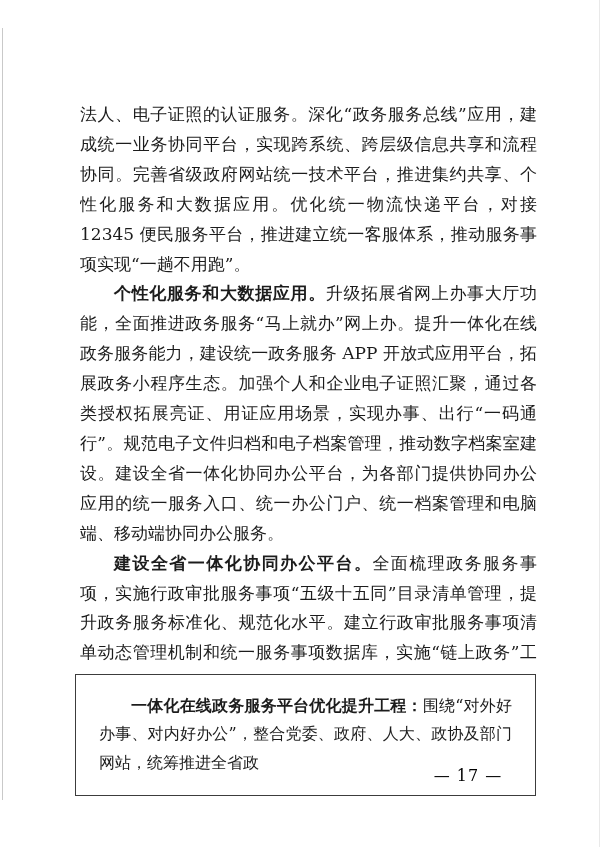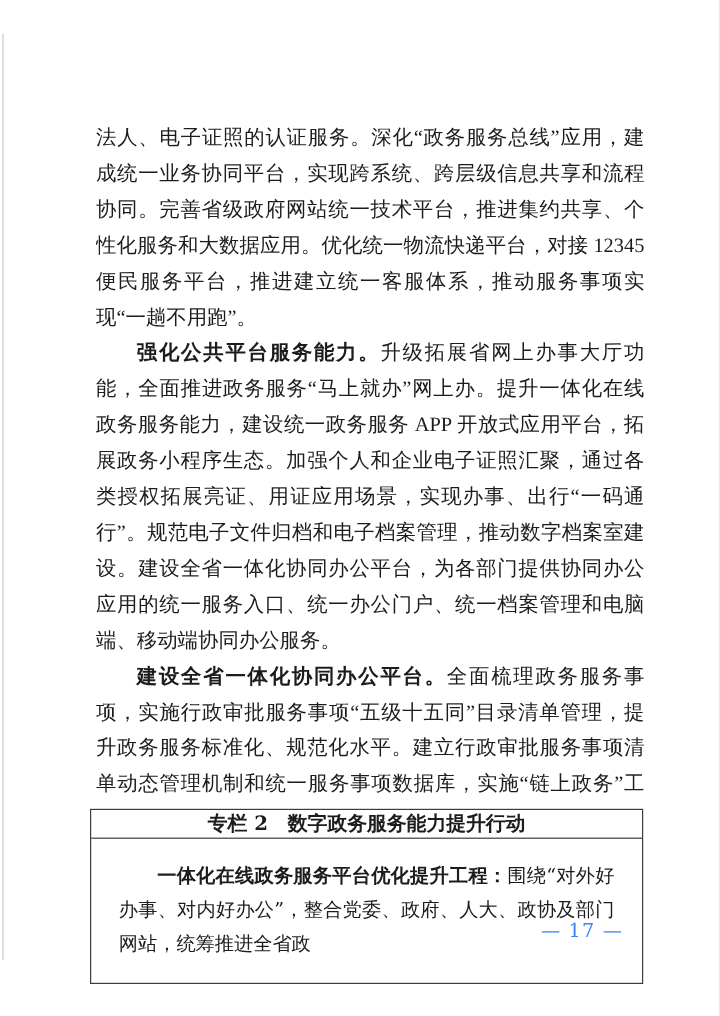--- a/index.html
+++ b/index.html
@@ -39,21 +39,20 @@
     height: 572px;
     overflow: hidden;
     font-size: 17px;
     line-height: 29.9px;
     text-align: justify;
     text-justify: inter-character;
   }
   .body-text p {
     margin: 0;
     padding: 0;
-    font-family: Liberation Serif, serif;
   }
   .body-text p.indented {
     text-indent: 2em;
   }
   .lead {
     font-weight: bold;
   }
   .column-box {
     position: absolute;
     left: 75px;
@@ -76,38 +75,37 @@
     line-height: 28.4px;
     text-align: justify;
     text-justify: inter-character;
     text-indent: 2em;
     padding: 1px 7px 2px 7px;
     margin: 16px;
   }
   .page-number {
     position: absolute;
     top: 766px;
-    left: 420px;
+    left: 403px;
     width: 130px;
     text-align: center;
     font-size: 16px;
-    color: #3b82f6;
+    color: #000000;
     letter-spacing: 1px;
   }
 </style>
 </head>
 <body>
 
 <div class="edge-line"></div>
 <div class="edge-line-right"></div>
 
 <div class="body-text">
   <p><span>法人、电子证照的认证服务。深化“政务服务总线”应用，建成统一业务协同平台，实现跨系统、跨层级信息共享和流程协同。完善省级政府网站统一技术平台，推进集约共享、个性化服务和大数据应用。优化统一物流快递平台，对接 12345 便民服务平台，推进建立统一客服体系，推动服务事项实现“一趟不用跑”。</span></p>
-  <p class="indented"><span class="lead">强化公共平台服务能力。</span><span>升级拓展省网上办事大厅功能，全面推进政务服务“马上就办”网上办。提升一体化在线政务服务能力，建设统一政务服务 APP 开放式应用平台，拓展政务小程序生态。加强个人和企业电子证照汇聚，通过各类授权拓展亮证、用证应用场景，实现办事、出行“一码通行”。规范电子文件归档和电子档案管理，推动数字档案室建设。建设全省一体化协同办公平台，为各部门提供协同办公应用的统一服务入口、统一办公门户、统一档案管理和电脑端、移动端协同办公服务。</span></p>
+  <p class="indented"><span class="lead">个性化服务和大数据应用。</span><span>升级拓展省网上办事大厅功能，全面推进政务服务“马上就办”网上办。提升一体化在线政务服务能力，建设统一政务服务 APP 开放式应用平台，拓展政务小程序生态。加强个人和企业电子证照汇聚，通过各类授权拓展亮证、用证应用场景，实现办事、出行“一码通行”。规范电子文件归档和电子档案管理，推动数字档案室建设。建设全省一体化协同办公平台，为各部门提供协同办公应用的统一服务入口、统一办公门户、统一档案管理和电脑端、移动端协同办公服务。</span></p>
   <p class="indented"><span class="lead">建设全省一体化协同办公平台。</span><span>全面梳理政务服务事项，实施行政审批服务事项“五级十五同”目录清单管理，提升政务服务标准化、规范化水平。建立行政审批服务事项清单动态管理机制和统一服务事项数据库，实施“链上政务”工程，推进服务事项的权限管理和有序管理。深化全省政务服务“好差评”系统应用，构建政务服务全流程闭环管理机制，增强用户场景式体验感和友好度。</span></p>
 </div>
 
 <div class="column-box">
-  <div class="column-box-header">专栏 2　数字政务服务能力提升行动</div>
   <p class="column-box-body"><span class="lead">一体化在线政务服务平台优化提升工程：</span><span>围绕“对外好办事、对内好办公”，整合党委、政府、人大、政协及部门网站，统筹推进全省政</span></p>
 </div>
 
 <div class="page-number">— 17 —</div>
 
 </body></html>

